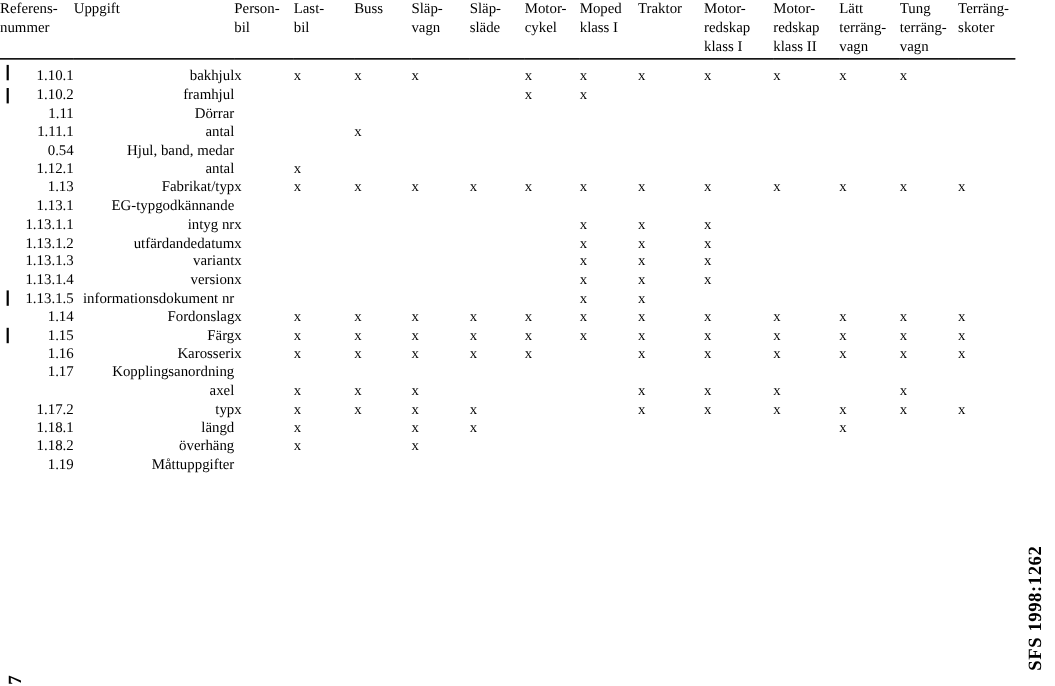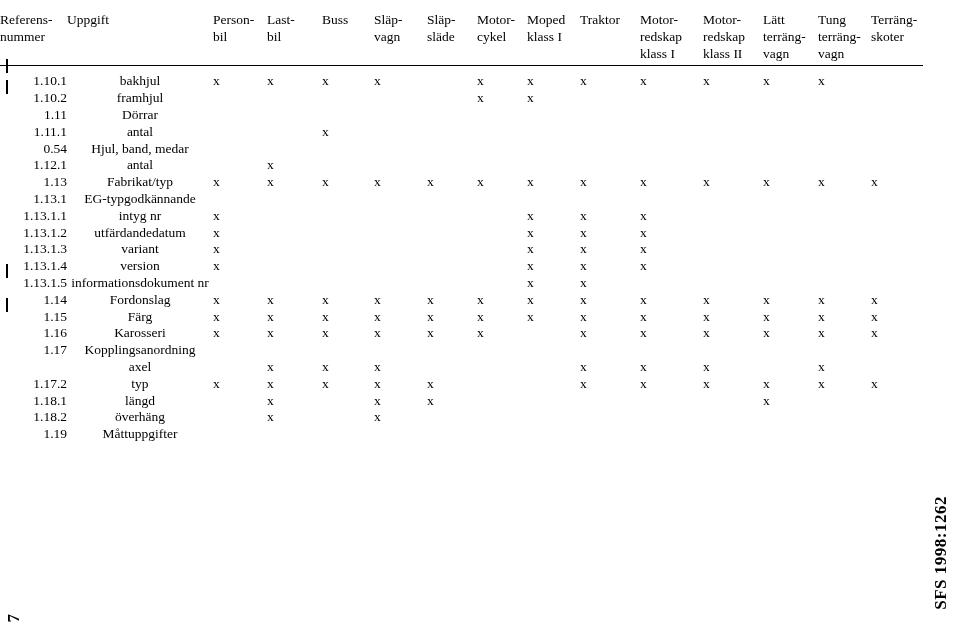--- a/index.html
+++ b/index.html
@@ -23,21 +23,20 @@
 
   
   table.matrix {
     position: absolute;
     top: 0px;
     left: 0px;
     width: 774px;
     border-collapse: collapse;
     table-layout: fixed;
     font-size: 13.5px;
-    margin-top: 12px;
   }
 
   table.matrix th,
   table.matrix td {
     padding: 0;
     margin: 0;
     vertical-align: top;
     font-weight: normal;
     line-height: 16.8px;
     white-space: pre-line;
@@ -58,21 +57,21 @@
   tbody tr:first-child td {
     padding-top: 7px;
   }
 
   td.ref {
     text-align: right;
     padding-left: 14px;
     white-space: nowrap;
   }
   td.task {
-    text-align: center;
+    text-align: right;
     white-space: nowrap;
   }
   td.mark {
     text-align: left;
   }
 
   
   .changebar {
     position: absolute;
     left: 6px;

